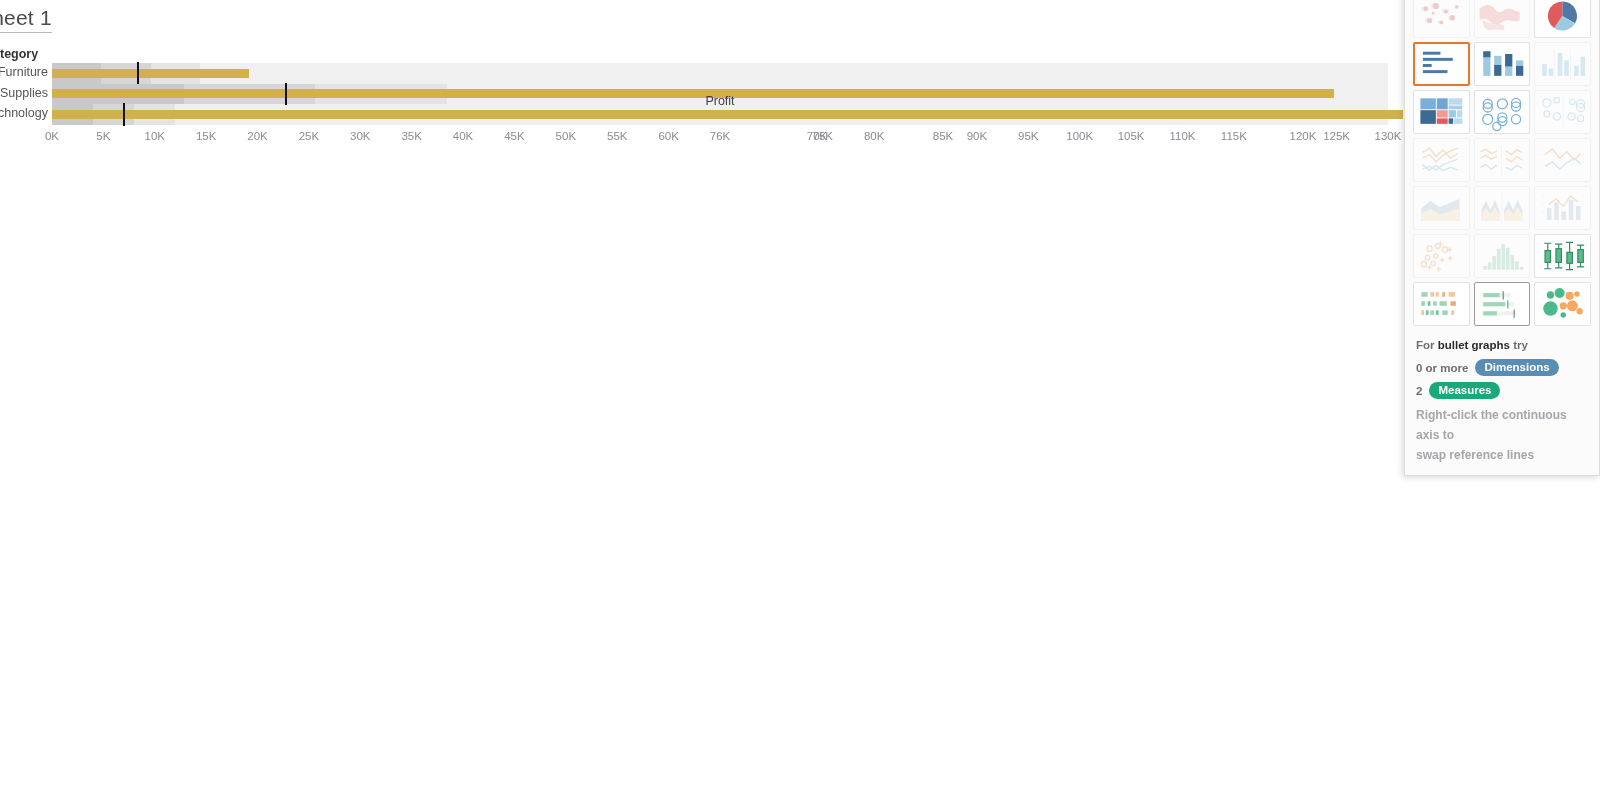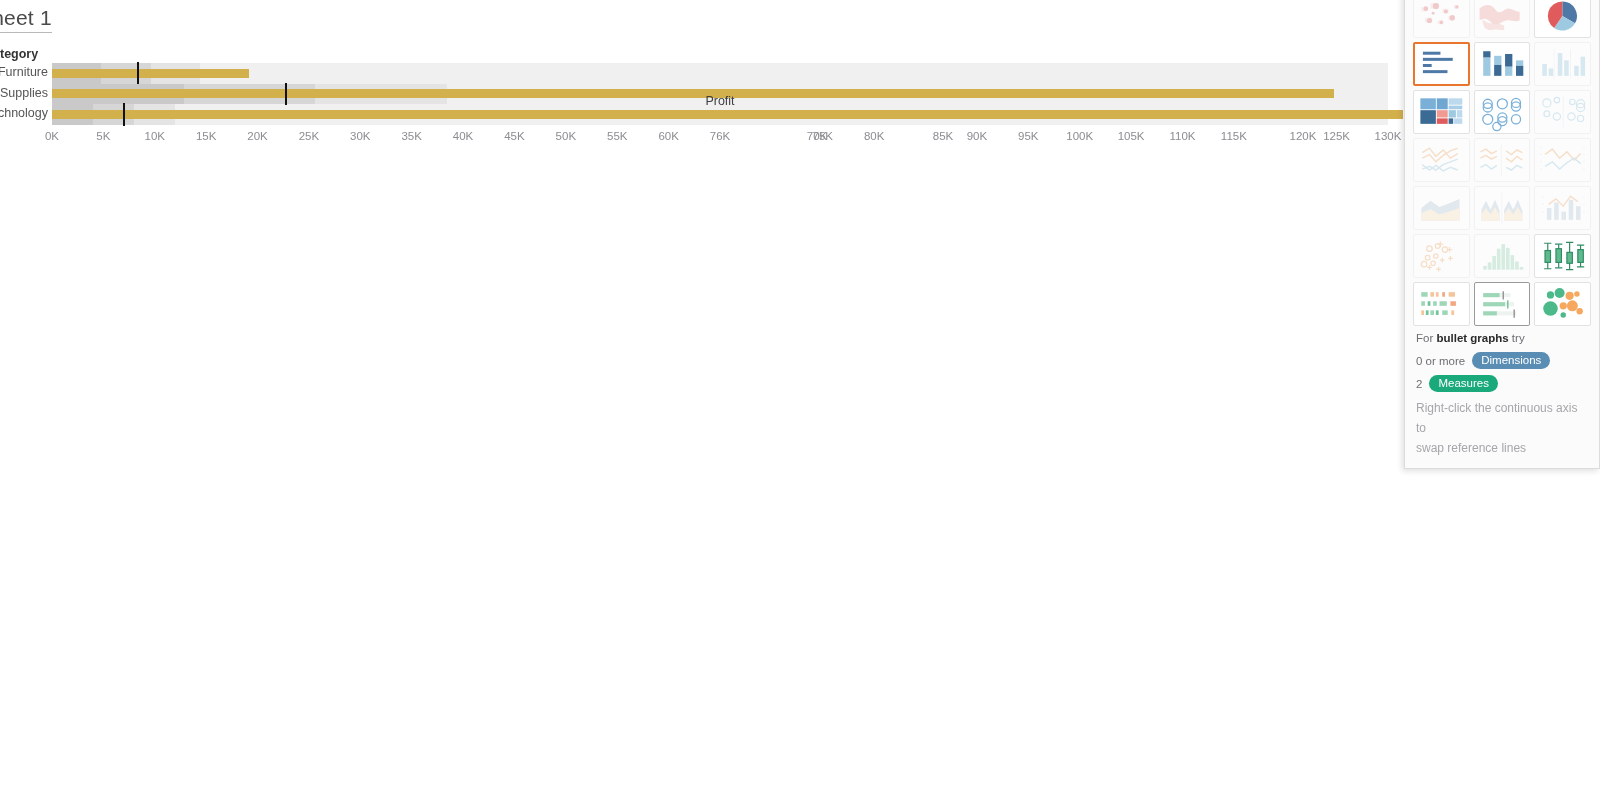--- a/index.html
+++ b/index.html
@@ -62,21 +62,21 @@
   .showme-grid { display: grid; grid-template-columns: repeat(3, 1fr); gap: 4px; }
   .thumb {
     position: relative; height: 44px; background: #fff;
     border: 1px solid #e2e2e2; border-radius: 2px; overflow: hidden;
   }
   .thumb.selected { border: 2px solid #e8762d; }
   .thumb.hovered  { border: 1px solid #9a9a9a; }
   .thumb.disabled { opacity: .38; }
   .thumb svg { display: block; width: 100%; height: 100%; }
 
-  .hint { margin-top: 5px; padding: 0 3px; }
+  .hint { margin-top: 12px; padding: 0 3px; font-weight: bold; }
   .hint-line { font-size: 11.5px; color: #6e6e73; margin-bottom: 6px; line-height: 15px; }
   .hint-line b { color: #2a2a2a; }
   .hint-req { display: flex; align-items: center; gap: 7px; margin-bottom: 6px; }
   .hint-req .cnt { font-size: 11.5px; color: #6e6e73; }
   .pill {
     display: inline-block; padding: 2px 9px 3px; border-radius: 10px;
     font-size: 11.5px; color: #fff; white-space: nowrap;
   }
   .pill.dim { background: #5a8db3; }
   .pill.mea { background: #19a97b; }

